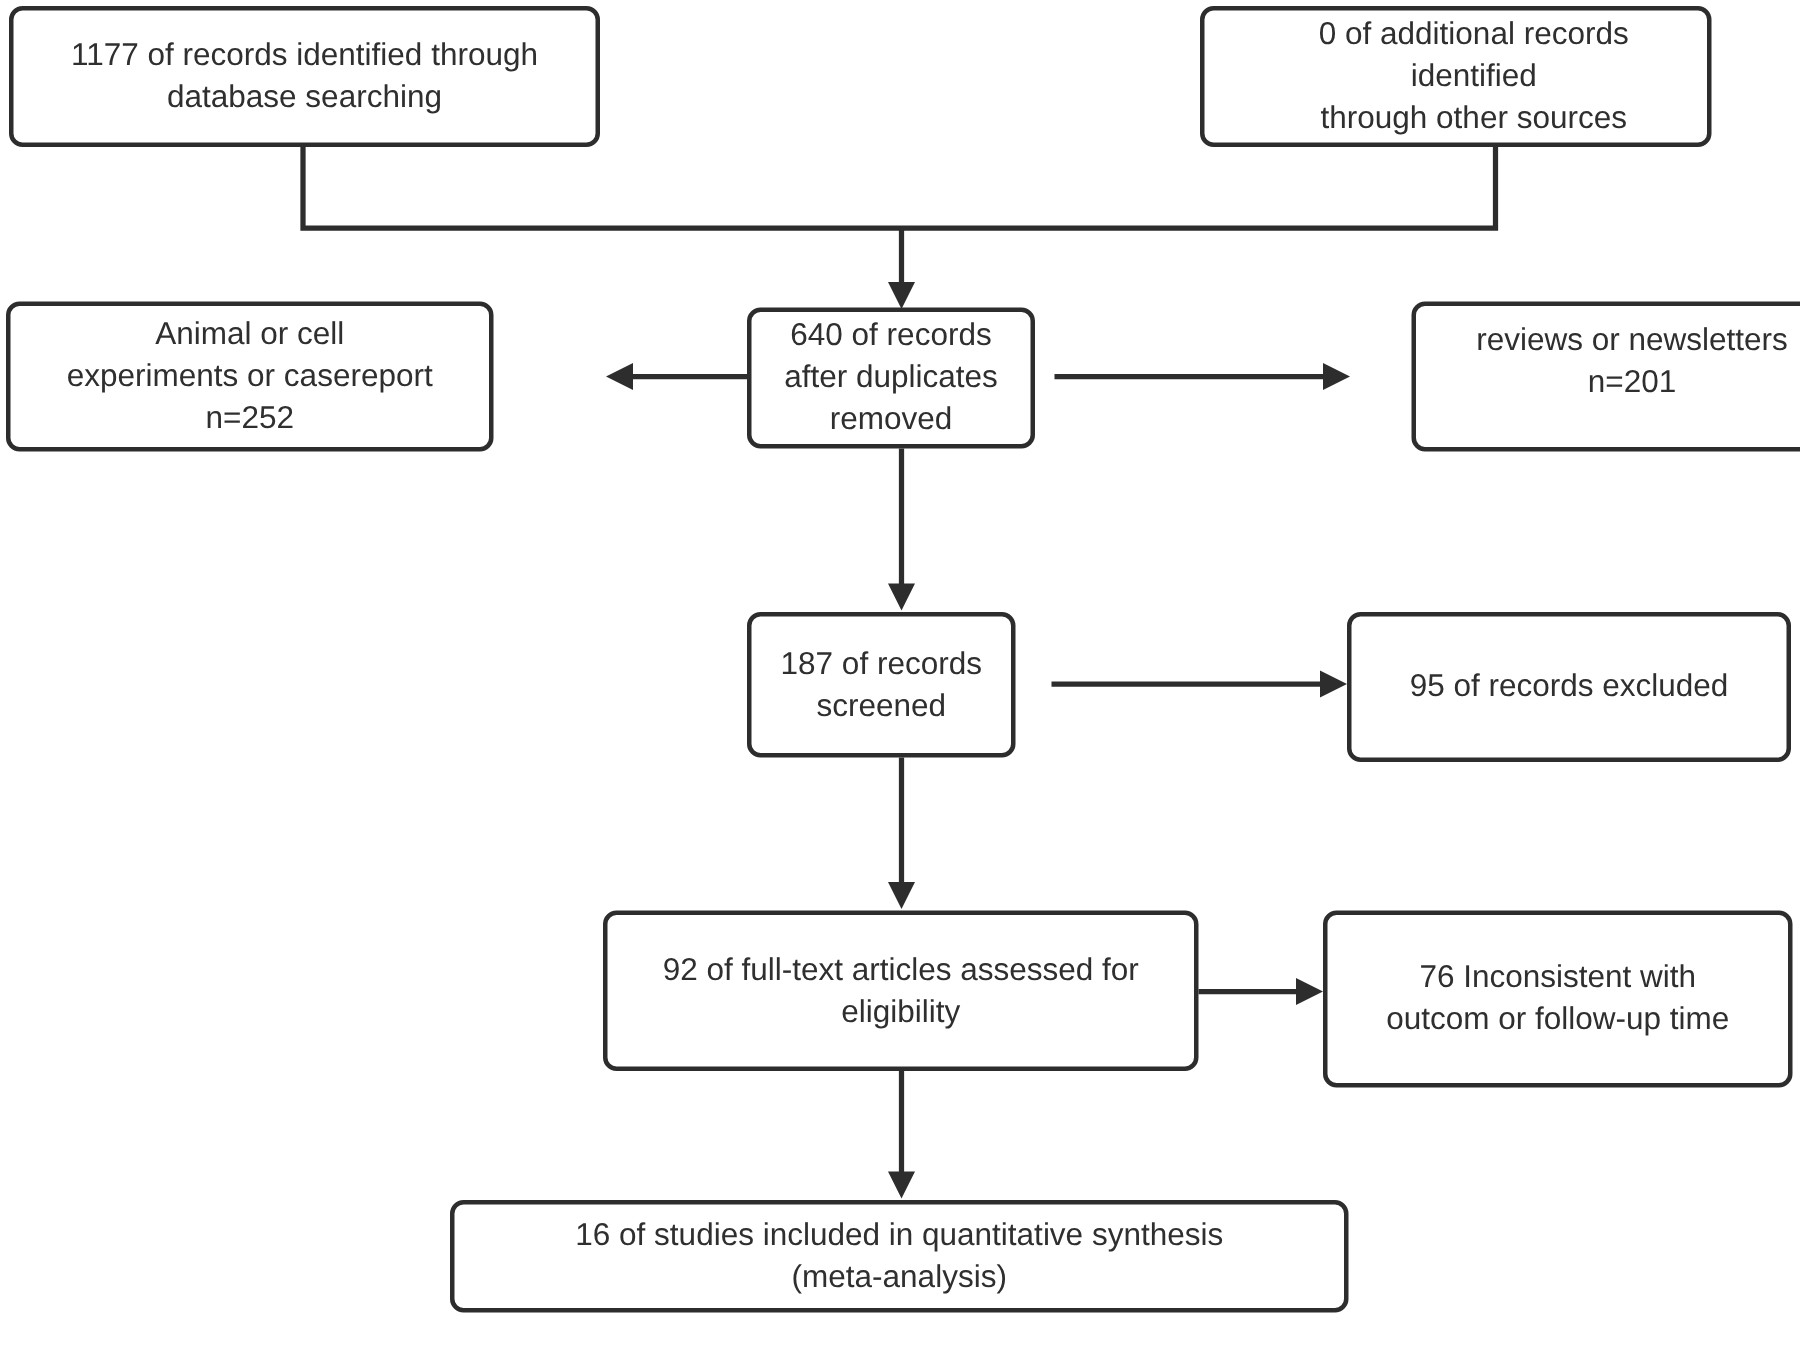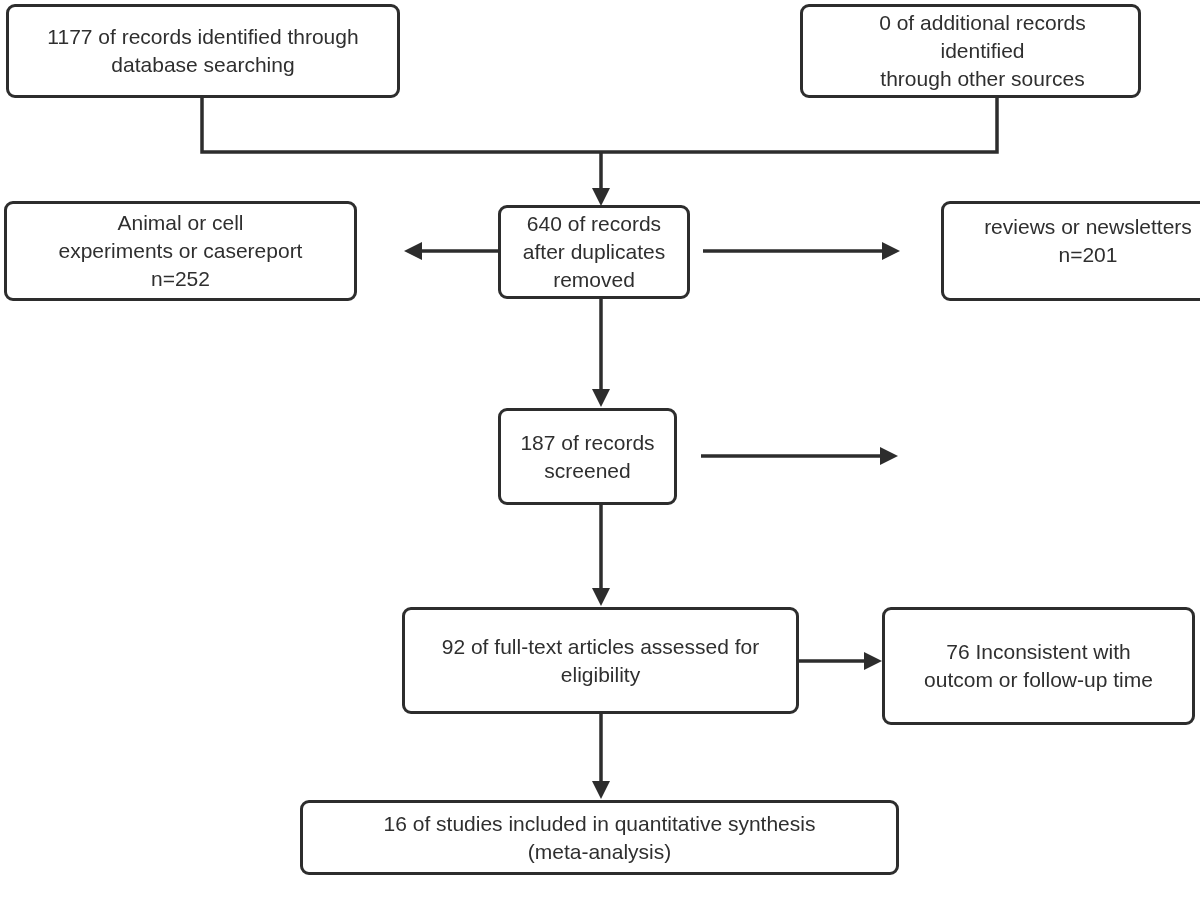--- a/index.html
+++ b/index.html
@@ -41,21 +41,21 @@
   }
   .node.top-align {
     align-items: flex-start;
   }
   .node.top-align .label {
     padding-top: 9px;
   }
   
   .n-identified   { left: 6px;   top: 4px;   width: 394px; height: 94px;  }
   .n-additional   { left: 800px; top: 4px;   width: 341px; height: 94px; padding-left: 24px;  }
-  .n-animal       { left: 4px;   top: 201px; width: 353px; height: 100px; }
+  .n-animal       { left: 4px;   top: 201px; width: 325px; height: 100px; }
   .n-duplicates   { left: 498px; top: 205px; width: 192px; height: 94px;  }
   .n-reviews      { left: 900px; top: 201px; width: 294px; height: 100px; margin-left: 41px; }
   .n-screened     { left: 498px; top: 408px; width: 179px; height: 97px;  }
   .n-excluded     { left: 898px; top: 408px; width: 296px; height: 100px; }
   .n-fulltext     { left: 402px; top: 607px; width: 397px; height: 107px; text-align: center; }
   .n-inconsistent { left: 882px; top: 607px; width: 313px; height: 118px; }
   .n-included     { left: 300px; top: 800px; width: 599px; height: 75px;  }
   svg .stroke {
     stroke: #2d2d2d;
     stroke-width: 3.5;
@@ -140,20 +140,23 @@
   <div class="node n-reviews top-align">
     <span class="label">reviews or newsletters
 n=201</span>
   </div>
 
   <div class="node n-screened">
     <span class="label">187 of records
 screened</span>
   </div>
 
+  <div class="node n-excluded">
+    <span class="label">95 of records excluded</span>
+  </div>
 
   <div class="node n-fulltext">
     <span class="label">92 of full-text articles assessed for
 eligibility</span>
   </div>
 
   <div class="node n-inconsistent">
     <span class="label">76 Inconsistent with
 outcom or follow-up time</span>
   </div>

